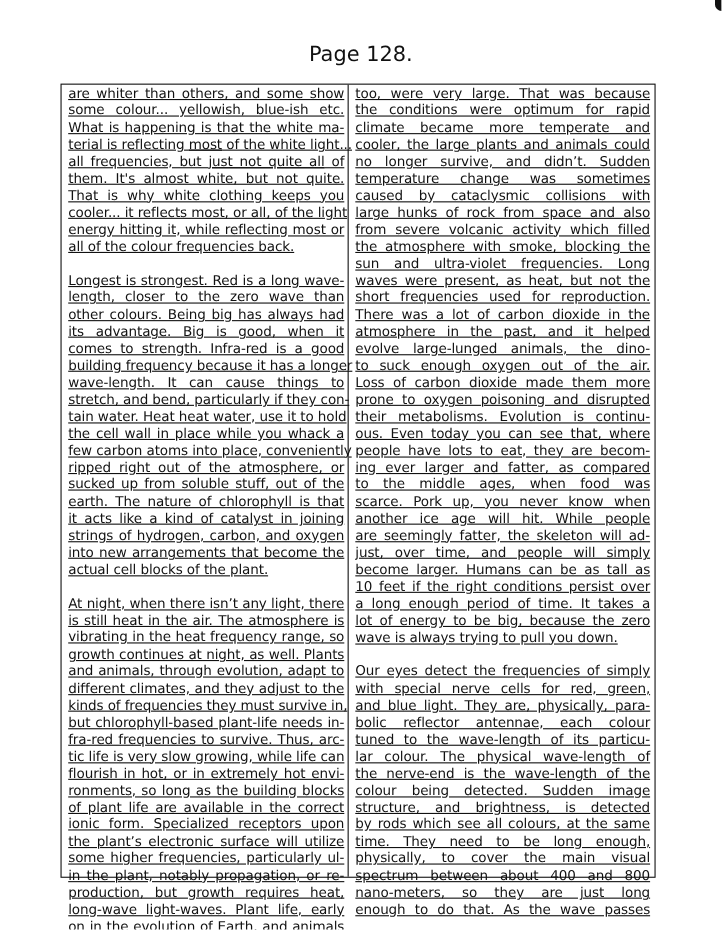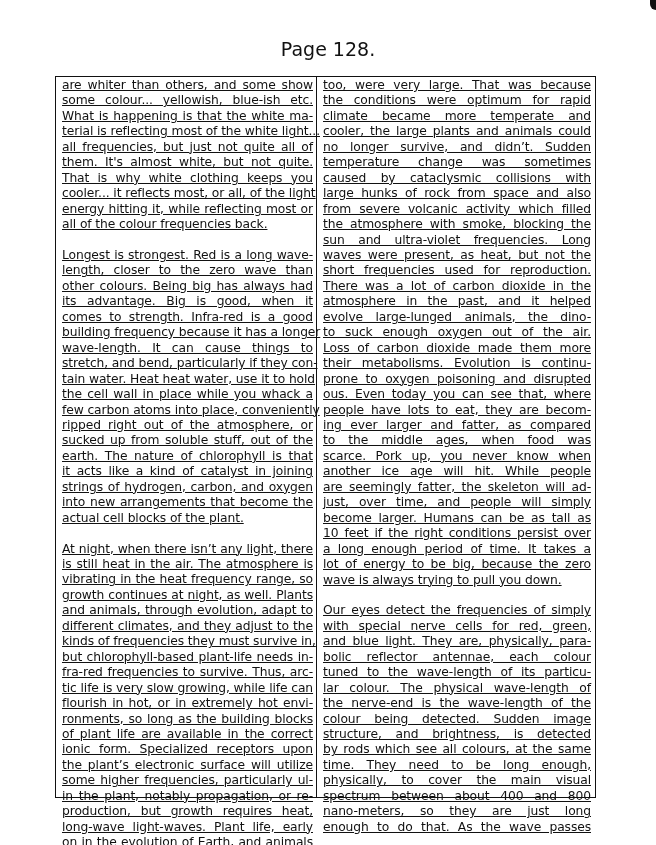--- a/index.html
+++ b/index.html
@@ -102,22 +102,22 @@
       <span class="line">from severe volcanic activity which filled</span>
       <span class="line">the atmosphere with smoke, blocking the</span>
       <span class="line">sun and ultra-violet frequencies.  Long</span>
       <span class="line">waves were present, as heat, but not the</span>
       <span class="line">short frequencies used for reproduction.</span>
       <span class="line">There was a lot of carbon dioxide in the</span>
       <span class="line">atmosphere in the past, and it helped</span>
       <span class="line">evolve large-lunged animals, the dino-</span>
       <span class="line">to suck enough oxygen out of the air.</span>
       <span class="line">Loss of carbon dioxide made them more</span>
+      <span class="line">prone to oxygen poisoning and disrupted</span>
       <span class="line">their metabolisms.  Evolution is continu-</span>
-      <span class="line">prone to oxygen poisoning and disrupted</span>
       <span class="line">ous.  Even today you can see that, where</span>
       <span class="line">people have lots to eat, they are becom-</span>
       <span class="line">ing ever larger and fatter, as compared</span>
       <span class="line">to the middle ages, when food was</span>
       <span class="line">scarce.  Pork up, you never know when</span>
       <span class="line">another  ice age will hit.  While people</span>
       <span class="line">are seemingly fatter, the skeleton will ad-</span>
       <span class="line">just, over time, and people will simply</span>
       <span class="line">become larger.  Humans can be as tall as</span>
       <span class="line">10 feet if the right conditions persist over</span>

